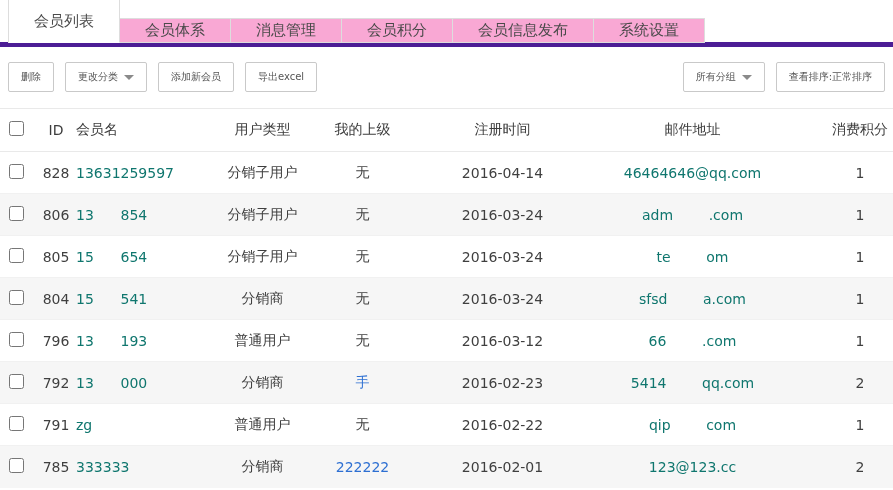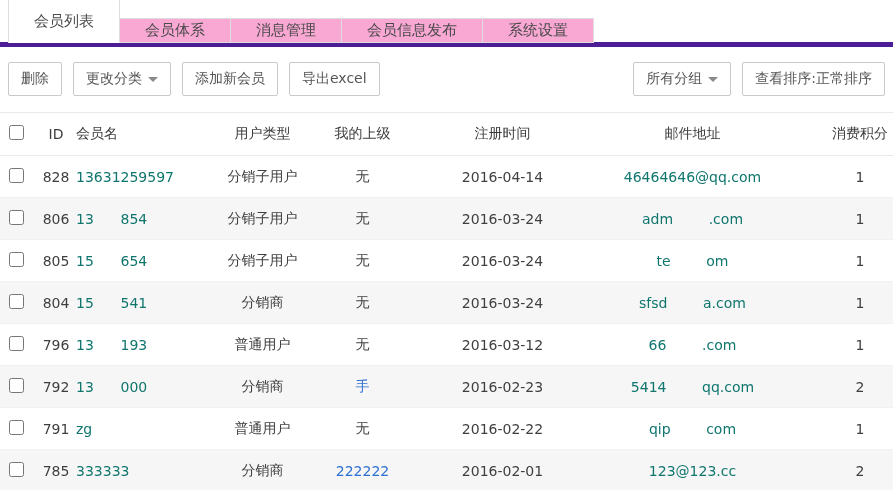--- a/index.html
+++ b/index.html
@@ -49,21 +49,21 @@
     display: flex;
     align-items: center;
     padding: 15px 8px 14px 8px;
     gap: 11px;
   }
   .btn {
     background: #fff;
     border: 1px solid #c9c9c9;
     border-radius: 2px;
     padding: 7px 12px;
-    font-size: 14px;
+    font-size: 10px;
     color: #555;
     cursor: pointer;
     white-space: nowrap;
     font-family: inherit;
   }
   .btn .caret {
     display: inline-block;
     margin-left: 6px;
     width: 0; height: 0;
     border-left: 5px solid transparent;
@@ -110,20 +110,21 @@
     cursor: pointer;
   }
 </style>
 </head>
 <body>
 
 <div class="tabbar">
   <div class="tab active">会员列表</div>
   <div class="tab">会员体系</div>
   <div class="tab">消息管理</div>
+  <div class="tab">会员积分</div>
   <div class="tab">会员信息发布</div>
   <div class="tab">系统设置</div>
 </div>
 
 <div class="toolbar">
   <button class="btn">删除</button>
   <button class="btn"><span>更改分类</span><span class="caret"></span></button>
   <button class="btn">添加新会员</button>
   <button class="btn">导出excel</button>
   <div class="spacer"></div>

